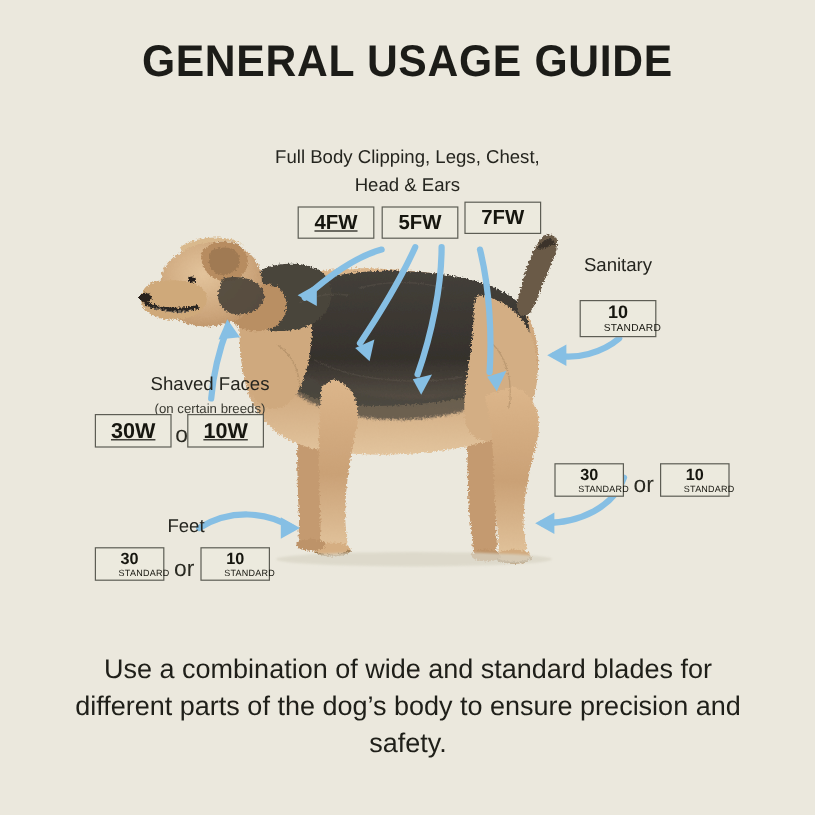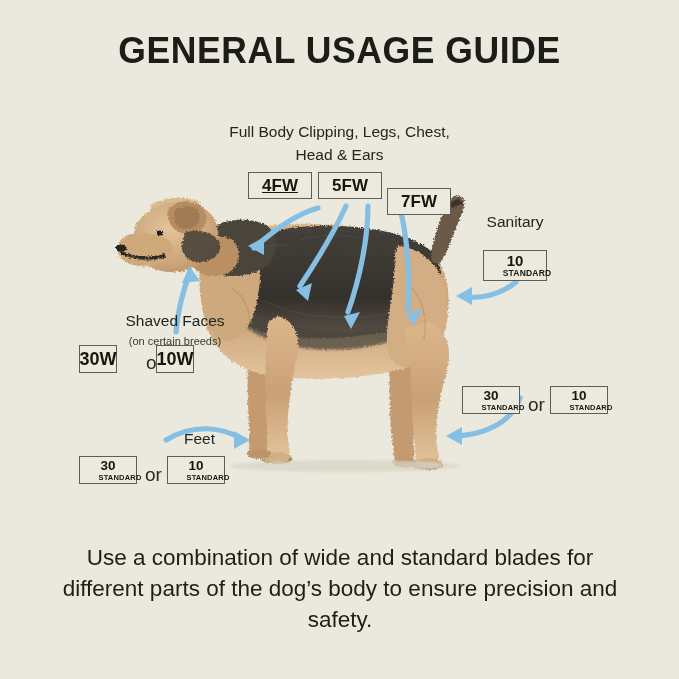--- a/index.html
+++ b/index.html
@@ -55,29 +55,29 @@
     flex-direction: column;
     align-items: center;
     justify-content: center;
     color: #16160f;
   }
   .box .num {
     font-weight: bold;
     line-height: 1;
   }
   .box .std {
-    font-weight: bold;
+    font-weight: normal;
     letter-spacing: 0.2px;
     line-height: 1;
     padding-left: 24px;
   }
   .box.fw { width: 64px; height: 27px; }
   .box.fw .num { font-size: 17px; }
 
-  .box.w { width: 38px; height: 28px; }
+  .box.w { width: 64px; height: 28px; text-decoration: underline; }
   .box.w .num { font-size: 18px; }
 
   .box.stdbox { width: 64px; height: 31px; }
   .box.stdbox .num { font-size: 15px; margin-bottom: 1px; }
   .box.stdbox .std { font-size: 8.5px; }
 
   .box.stdbox.small { width: 58px; height: 28px; }
   .box.stdbox.small .num { font-size: 13.5px; }
   .box.stdbox.small .std { font-size: 7.5px; }
 
@@ -279,21 +279,21 @@
 
   <div class="lbl" style="left:0; width:679px; top:122px;">Full Body Clipping, Legs, Chest,</div>
   <div class="lbl" style="left:0; width:679px; top:145px;">Head &amp; Ears</div>
 
   <div class="box fw" style="left:248px; top:172px;text-decoration:underline;">
     <span class="num">4FW</span>
   </div>
   <div class="box fw" style="left:318px; top:172px;">
     <span class="num">5FW</span>
   </div>
-  <div class="box fw" style="left:387px; top:188px;">
+  <div class="box fw" style="left:387px; top:168px;">
     <span class="num">7FW</span>
   </div>
 
   <div class="lbl" style="left:455px; width:120px; top:212px;">Sanitary</div>
   <div class="box stdbox" style="left:483px; top:250px;">
     <span class="num">10</span>
     <span class="std">STANDARD</span>
   </div>
 
   <div class="lbl" style="left:90px; width:170px; top:311px;">Shaved Faces</div>
@@ -309,21 +309,21 @@
   <div class="box stdbox small" style="left:462px; top:386px;">
     <span class="num">30</span>
     <span class="std">STANDARD</span>
   </div>
   <div class="orlbl" style="left:528px; top:394px;">or</div>
   <div class="box stdbox small" style="left:550px; top:386px;">
     <span class="num">10</span>
     <span class="std">STANDARD</span>
   </div>
 
-  <div class="lbl" style="left:95px; width:120px; top:429px;text-align:right;">Feet</div>
+  <div class="lbl" style="left:95px; width:120px; top:429px;">Feet</div>
   <div class="box stdbox small" style="left:79px; top:456px;">
     <span class="num">30</span>
     <span class="std">STANDARD</span>
   </div>
   <div class="orlbl" style="left:145px; top:464px;">or</div>
   <div class="box stdbox small" style="left:167px; top:456px;">
     <span class="num">10</span>
     <span class="std">STANDARD</span>
   </div>
 

